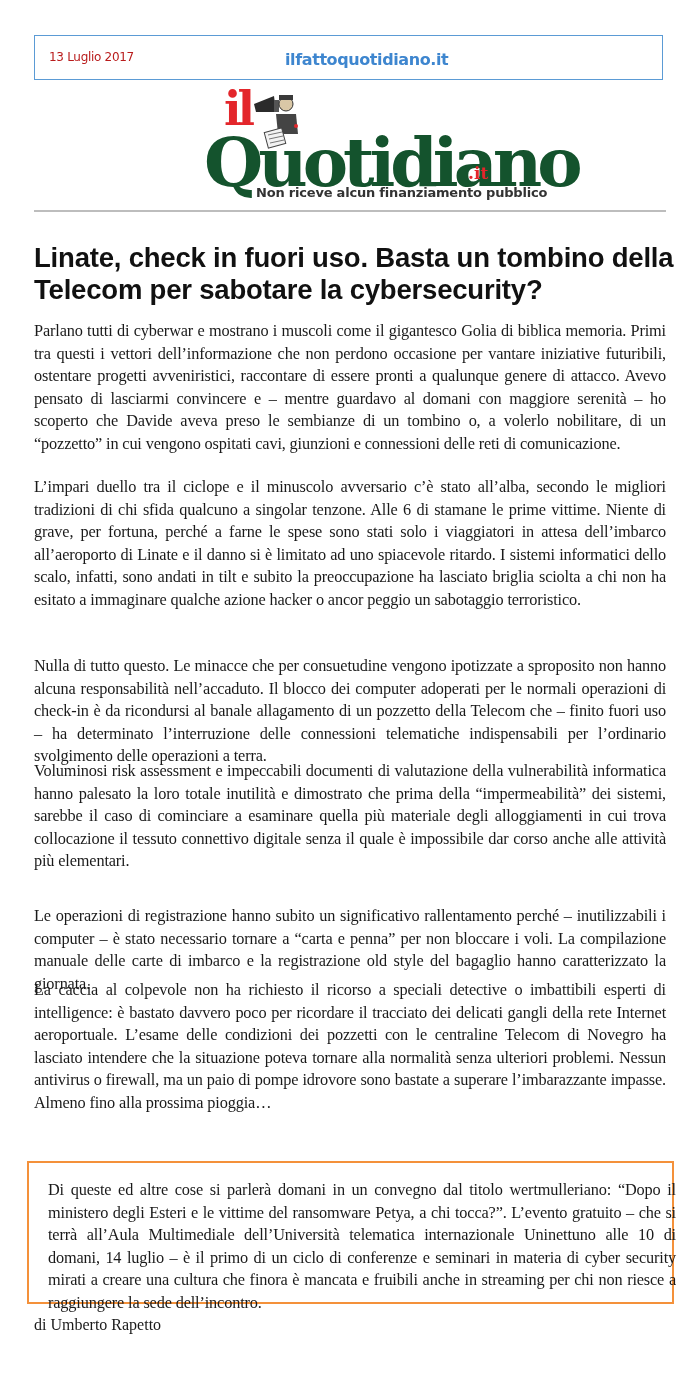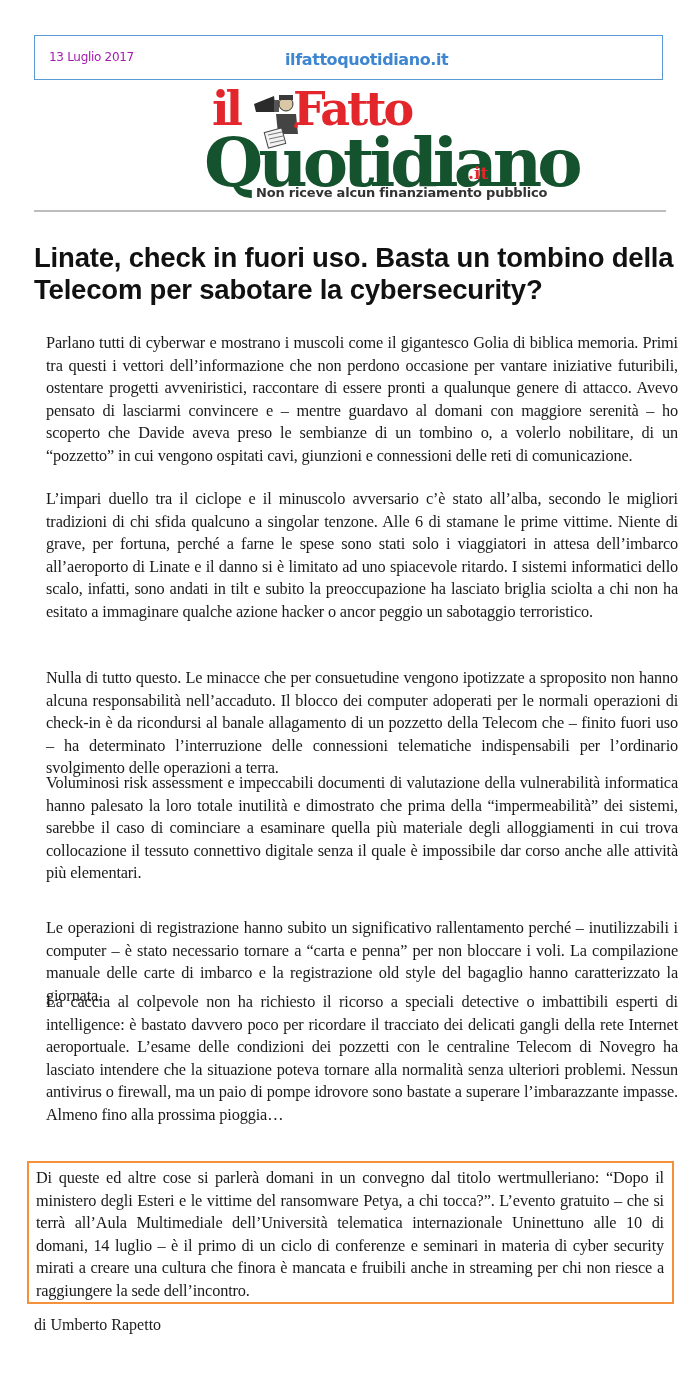--- a/index.html
+++ b/index.html
@@ -4,32 +4,32 @@
 <style>
   html, body { margin: 0; padding: 0; background: #ffffff; }
   body { width: 700px; height: 1400px; position: relative; overflow: hidden; }
 
   .header-box {
     position: absolute; left: 34px; top: 35px; width: 629px; height: 45px;
     border: 1px solid #5b9bd5; box-sizing: border-box;
   }
   .header-date {
     position: absolute; left: 14px; top: 14px;
-    font-family: "DejaVu Sans", sans-serif; font-size: 12px; color: #a21caf;
+    font-family: "DejaVu Sans", sans-serif; font-size: 12px; color: #b91c1c;
     letter-spacing: -0.3px;
   }
   .header-site {
     position: absolute; left: 250px; top: 14px;
     font-family: "DejaVu Sans", sans-serif; font-size: 16px; font-weight: bold; color: #3e86cf;
     letter-spacing: -0.4px;
   }
 
   .logo { position: absolute; left: 210px; top: 88px; width: 290px; height: 118px; }
   .logo-il {
-    position: absolute; left: 2px; top: -6px;
+    position: absolute; left: 14px; top: -6px;
     font-family: "DejaVu Serif", serif; font-weight: bold; font-size: 46px; color: #e3262b;
     letter-spacing: -4px;
   }
   .logo-fatto {
     position: absolute; left: 83px; top: -6px;
     font-family: "DejaVu Serif", serif; font-weight: bold; font-size: 46px; color: #e3262b;
     letter-spacing: -3px;
   }
   .logo-quotidiano {
     position: absolute; left: -6px; top: 34px;
@@ -50,37 +50,37 @@
   .separator {
     position: absolute; left: 34px; top: 210px; width: 632px; height: 2px; background: #bdbdbd;
   }
 
   .headline {
     position: absolute; left: 34px; top: 242px; width: 640px; margin: 0;
     font-family: Liberation Sans, sans-serif; font-weight: bold; font-size: 27.5px; line-height: 32px;
     color: #111111; letter-spacing: -0.2px;
   }
   .para {
-    position: absolute; left: 34px; width: 632px; margin: 12px;
+    position: absolute; left: 34px; width: 632px; margin: 0;
     font-family: "Liberation Serif", serif; font-size: 16.3px; line-height: 22.5px; color: #1a1a1a;
     text-align: justify; letter-spacing: -0.15px;
   }
   #p1 { top: 320px; }
   #p2 { top: 476px; }
   #p3 { top: 655px; }
   #p4 { top: 760px; }
   #p5 { top: 905px; }
   #p6 { top: 979px; }
 
   .callout {
     position: absolute; left: 27px; top: 1161px; width: 647px; height: 143px;
     border: 2px solid #f4913a; box-sizing: border-box;
   }
   .callout-text {
-    position: absolute; left: 7px; top: 4px; width: 628px; margin: 0;
+    position: absolute; left: 7px; top: 4px; width: 628px; margin: 12px;
     font-family: "Liberation Serif", serif; font-size: 16.3px; line-height: 22.5px; color: #1a1a1a;
     text-align: justify; letter-spacing: -0.15px;
   }
 
   .byline {
     position: absolute; left: 34px; top: 1316px; margin: 0;
     font-family: "Liberation Serif", serif; font-size: 16px; color: #1a1a1a;
   }
 </style>
 </head>
@@ -98,21 +98,20 @@
     <rect x="22" y="10" width="5" height="12" fill="#555"></rect>
     <circle cx="34" cy="14" r="7" fill="#d9c7a6" stroke="#333" stroke-width="1"></circle>
     <rect x="27" y="5" width="14" height="5" fill="#3a3a3a"></rect>
     <path d="M24,24 L44,24 L46,44 L26,44 Z" fill="#444"></path>
     <circle cx="44" cy="36" r="2" fill="#e3262b"></circle>
     <rect x="14" y="40" width="18" height="16" fill="#f2f2f2" stroke="#444" stroke-width="1" transform="rotate(-15 23 48)"></rect>
     <line x1="16" y1="45" x2="30" y2="42" stroke="#777" stroke-width="1"></line>
     <line x1="17" y1="49" x2="31" y2="46" stroke="#777" stroke-width="1"></line>
     <line x1="18" y1="53" x2="32" y2="50" stroke="#777" stroke-width="1"></line>
   </svg>
-  <span class="logo-fatto">Fatto</span>
   <span class="logo-quotidiano">Quotidiano</span>
   <span class="logo-it">.it</span>
   <span class="logo-tagline">Non riceve alcun finanziamento pubblico</span>
 </div>
 
 <div class="separator"></div>
 
 <h1 class="headline">Linate, check in fuori uso. Basta un tombino della Telecom per sabotare la cybersecurity?</h1>
 
 <p class="para" id="p1">Parlano tutti di cyberwar e mostrano i muscoli come il gigantesco Golia di biblica memoria. Primi tra questi i vettori dell’informazione che non perdono occasione per vantare iniziative futuribili, ostentare progetti avveniristici, raccontare di essere pronti a qualunque genere di attacco. Avevo pensato di lasciarmi convincere e – mentre guardavo al domani con maggiore serenità – ho scoperto che Davide aveva preso le sembianze di un tombino o, a volerlo nobilitare, di un “pozzetto” in cui vengono ospitati cavi, giunzioni e connessioni delle reti di comunicazione.</p>

